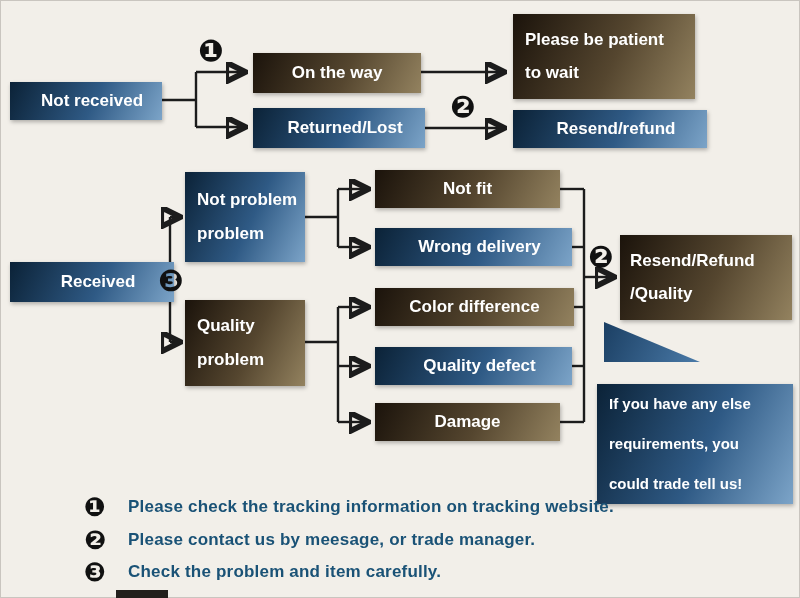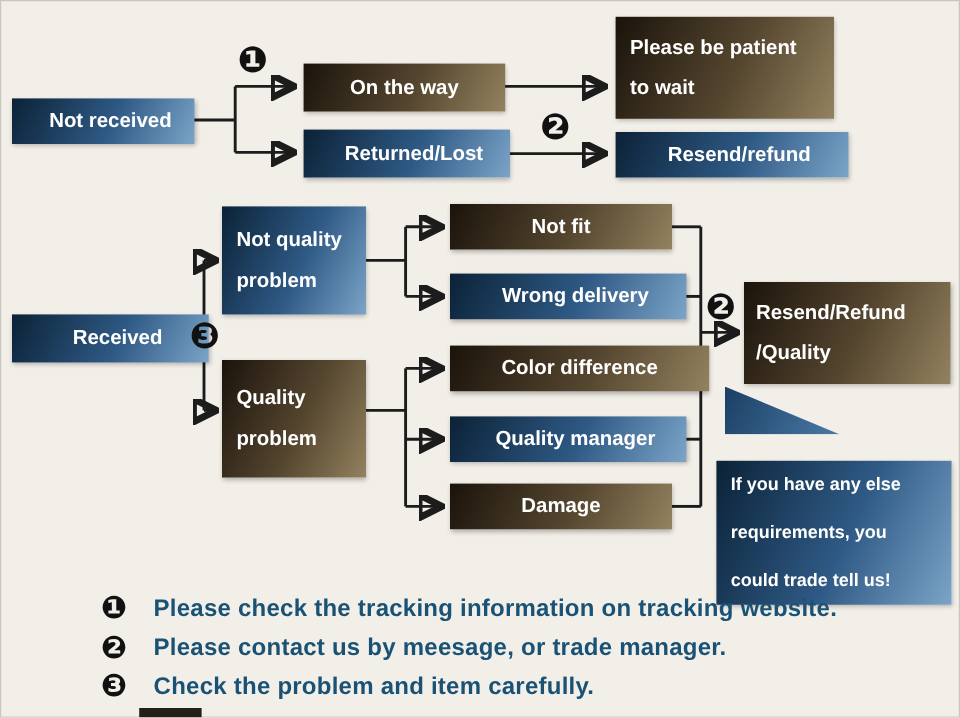--- a/index.html
+++ b/index.html
@@ -37,21 +37,21 @@
     clip-path:polygon(0 0,100% 100%,0 100%);
   }
   .bubble{gap:22px;padding-left:8px;font-size:15px;margin-top:26px;}
   .legend-row{
     position:absolute;left:84px;display:flex;align-items:center;gap:22px;width:700px;
   }
   .legend-marker{
     color:var(--marker);font-family:"DejaVu Sans",sans-serif;font-size:26px;font-weight:bold;line-height:1;
   }
   .legend-text{
-    color:var(--legend-text);font-weight:bold;font-size:20px;letter-spacing:.2px;
+    color:var(--legend-text);font-weight:bold;font-size:17px;letter-spacing:.2px;
   }
   .artifact{position:absolute;left:116px;top:590px;width:52px;height:8px;background:#23201c;}
 </style>
 </head>
 <body>
 
 <div id="stage">
 
   <svg id="connectors" viewBox="0 0 800 598">
     <defs>
@@ -124,43 +124,43 @@
     <span>Resend/refund</span>
   </div>
 
   <div class="box blue" style="left:10px;top:262px;width:152px;height:40px">
     <span>Received</span>
   </div>
 
   <div class="marker" style="left:158px;top:266px">❸</div>
 
   <div class="box blue multiline" style="left:185px;top:172px;width:120px;height:90px;gap:14px">
-    <span>Not quality</span>
+    <span>Not problem</span>
     <span>problem</span>
   </div>
 
-  <div class="box brown multiline" style="left:185px;top:300px;width:120px;height:98px;gap:14px">
+  <div class="box brown multiline" style="left:185px;top:300px;width:120px;height:86px;gap:14px">
     <span>Quality</span>
     <span>problem</span>
   </div>
 
   <div class="box brown" style="left:375px;top:170px;width:185px;height:38px">
     <span>Not fit</span>
   </div>
 
   <div class="box blue" style="left:375px;top:228px;width:185px;height:38px">
     <span>Wrong delivery</span>
   </div>
 
-  <div class="box brown" style="left:375px;top:288px;width:216px;height:38px">
+  <div class="box brown" style="left:375px;top:288px;width:199px;height:38px">
     <span>Color difference</span>
   </div>
 
   <div class="box blue" style="left:375px;top:347px;width:185px;height:38px">
-    <span>Quality manager</span>
+    <span>Quality defect</span>
   </div>
 
   <div class="box brown" style="left:375px;top:403px;width:185px;height:38px">
     <span>Damage</span>
   </div>
 
   <div class="marker" style="left:588px;top:242px">❷</div>
 
   <div class="box brown multiline" style="left:620px;top:235px;width:172px;height:85px;gap:12px;padding-left:10px">
     <span>Resend/Refund</span>

